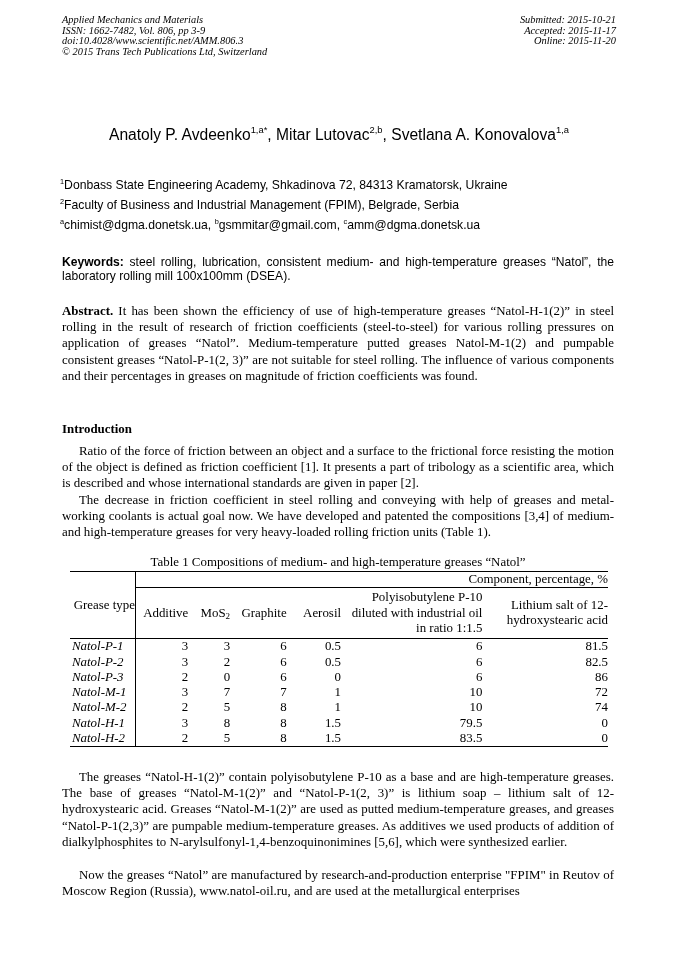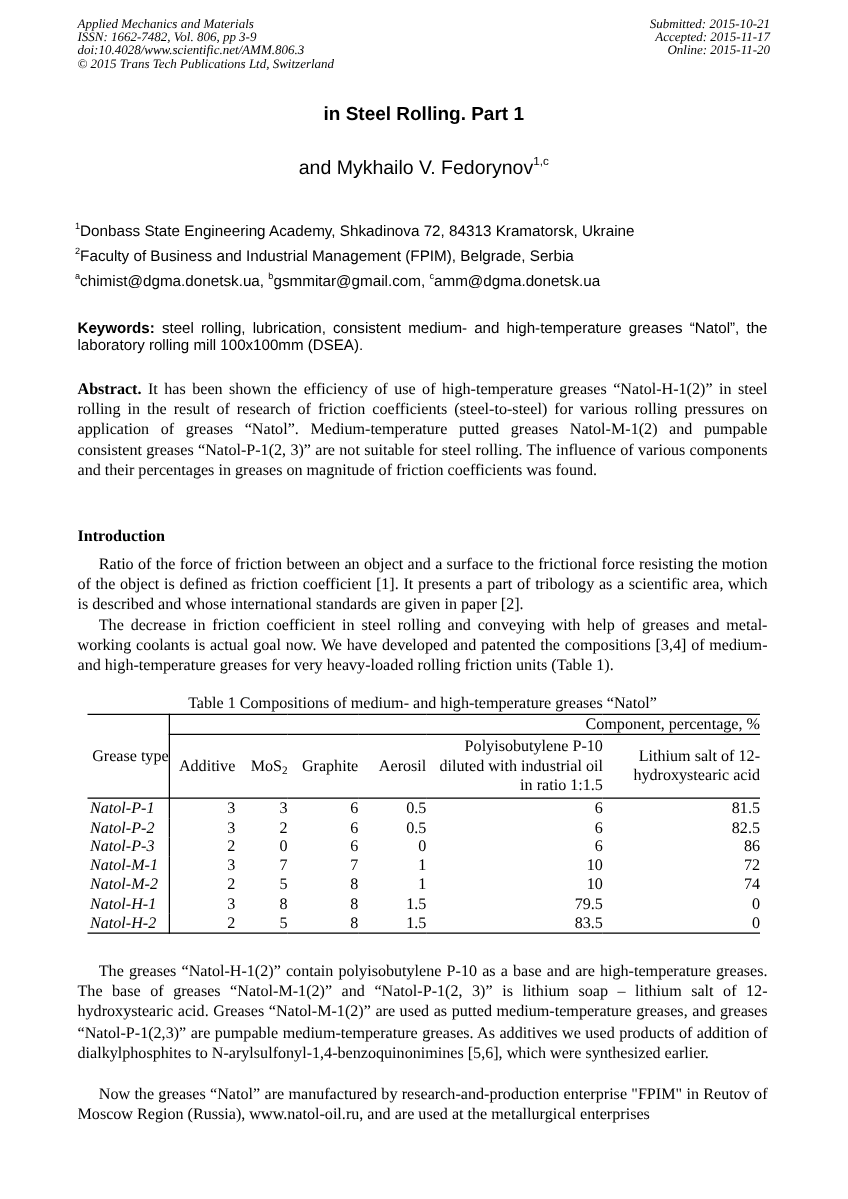--- a/index.html
+++ b/index.html
@@ -43,26 +43,25 @@
   <div>doi:10.4028/www.scientific.net/AMM.806.3</div>
   <div>© 2015 Trans Tech Publications Ltd, Switzerland</div>
 </div>
 <div class="hdr-right serif">
   <div>Submitted: 2015-10-21</div>
   <div>Accepted: 2015-11-17</div>
   <div>Online: 2015-11-20</div>
 </div>
 
 <div class="title sans">
-  <div>in Steel Rolling. Part 1</div>
 </div>
 
 <div class="authors sans">
   <div>
-    <span>and Mykhailo V. Fedorynov</span><sup>1,c</sup>
+    <span>Anatoly P. Avdeenko</span><sup>1,a*</sup><span>, </span><span>Mitar Lutovac</span><sup>2,b</sup><span>, </span><span>Svetlana A. Konovalova</span><sup>1,a</sup>
   </div>
 </div>
 
 <div class="aff sans" style="top:178px;">
   <sup>1</sup><span>Donbass State Engineering Academy, Shkadinova 72, 84313 Kramatorsk, Ukraine</span>
 </div>
 <div class="aff sans" style="top:198px;">
   <sup>2</sup><span>Faculty of Business and Industrial Management (FPIM), Belgrade, Serbia</span>
 </div>
 <div class="aff sans" style="top:218px;">

